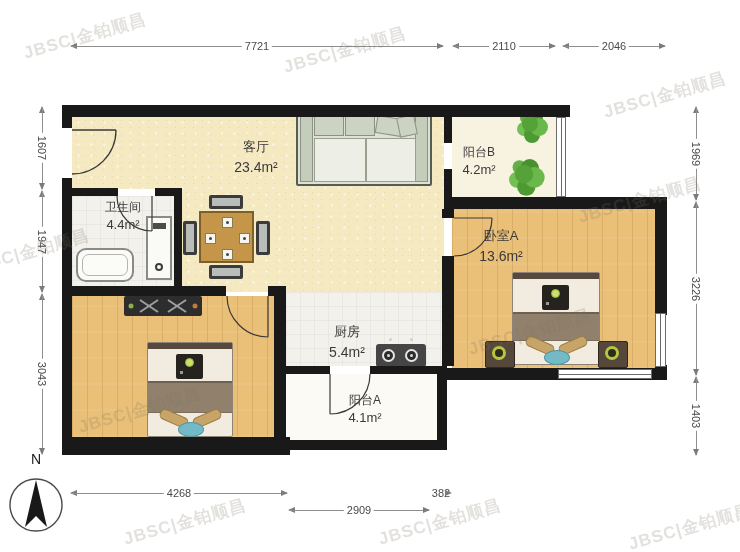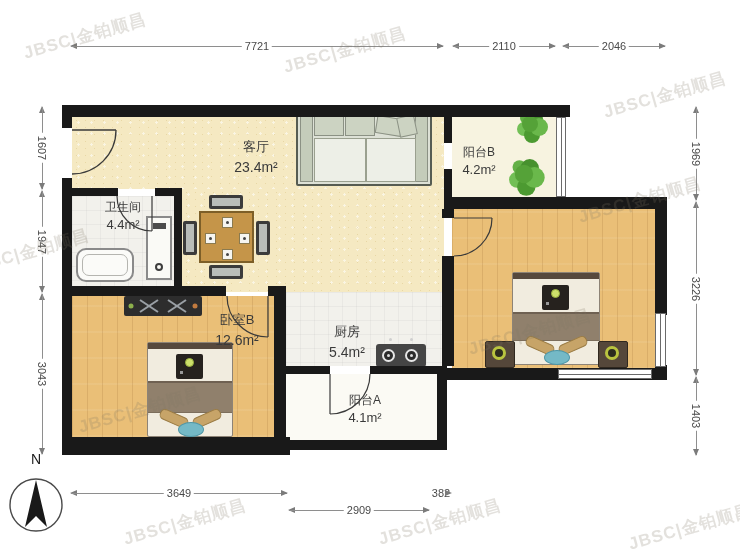--- a/index.html
+++ b/index.html
@@ -265,23 +265,23 @@
     <div class="ra">23.4m²</div>
   </div>
   <div class="room-label small" style="left:123px;top:217px">
     <div class="rn">卫生间</div>
     <div class="ra">4.4m²</div>
   </div>
   <div class="room-label small" style="left:479px;top:162px">
     <div class="rn">阳台B</div>
     <div class="ra">4.2m²</div>
   </div>
-  <div class="room-label" style="left:237px;top:331px">
-    <div class="rn">卧室B</div>
-    <div class="ra">12.6m²</div>
+  <div class="room-label" style="left:501px;top:247px">
+    <div class="rn">卧室A</div>
+    <div class="ra">13.6m²</div>
   </div>
   <div class="room-label" style="left:347px;top:343px">
     <div class="rn">厨房</div>
     <div class="ra">5.4m²</div>
   </div>
   <div class="room-label small" style="left:365px;top:410px">
     <div class="rn">阳台A</div>
     <div class="ra">4.1m²</div>
   </div>
 
@@ -293,21 +293,21 @@
       <i class="dl"></i>
       <span>2110</span>
     </div>
   <div class="dim dim-h" style="left:562px;top:40px;width:104px">
       <i class="dl"></i>
       <span>2046</span>
     </div>
 
   <div class="dim dim-h" style="left:70px;top:487px;width:218px">
       <i class="dl"></i>
-      <span>3649</span>
+      <span>4268</span>
     </div>
   <div class="dim dim-h" style="left:288px;top:504px;width:142px">
       <i class="dl"></i>
       <span>2909</span>
     </div>
   <div class="dim dim-h" style="left:430px;top:487px;width:22px">
       <i class="dl"></i>
       <span>382</span>
     </div>
 

